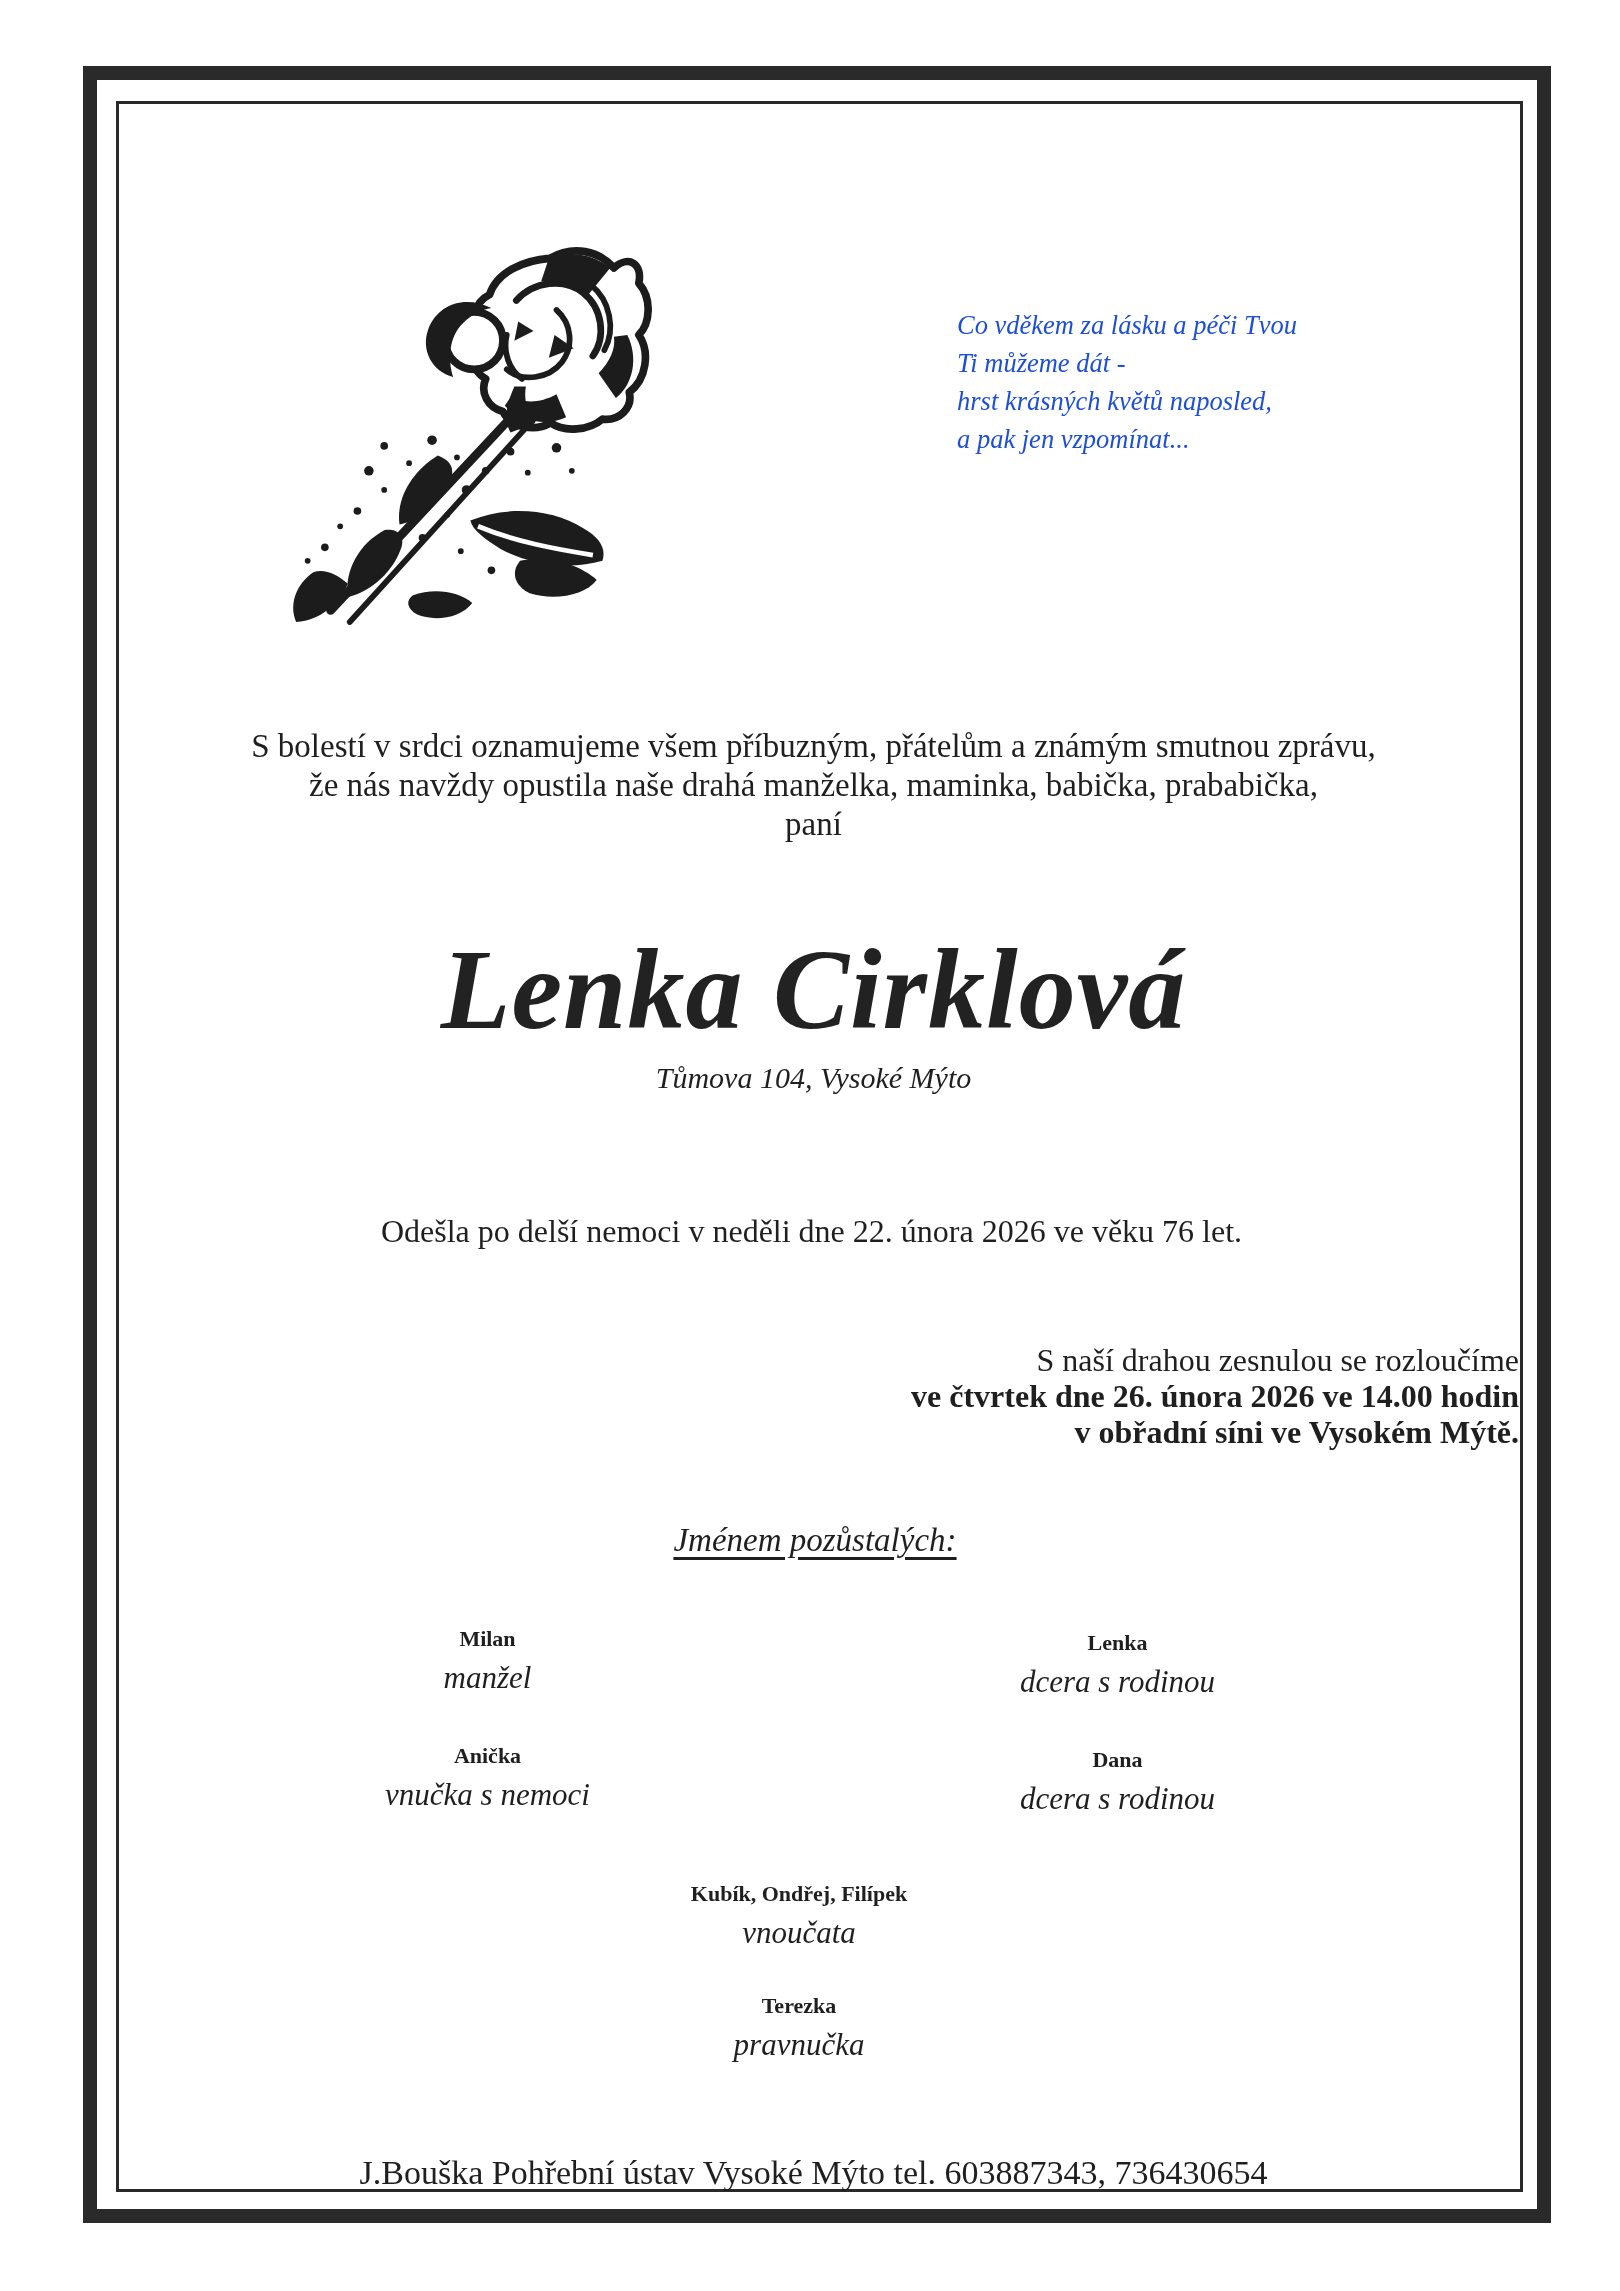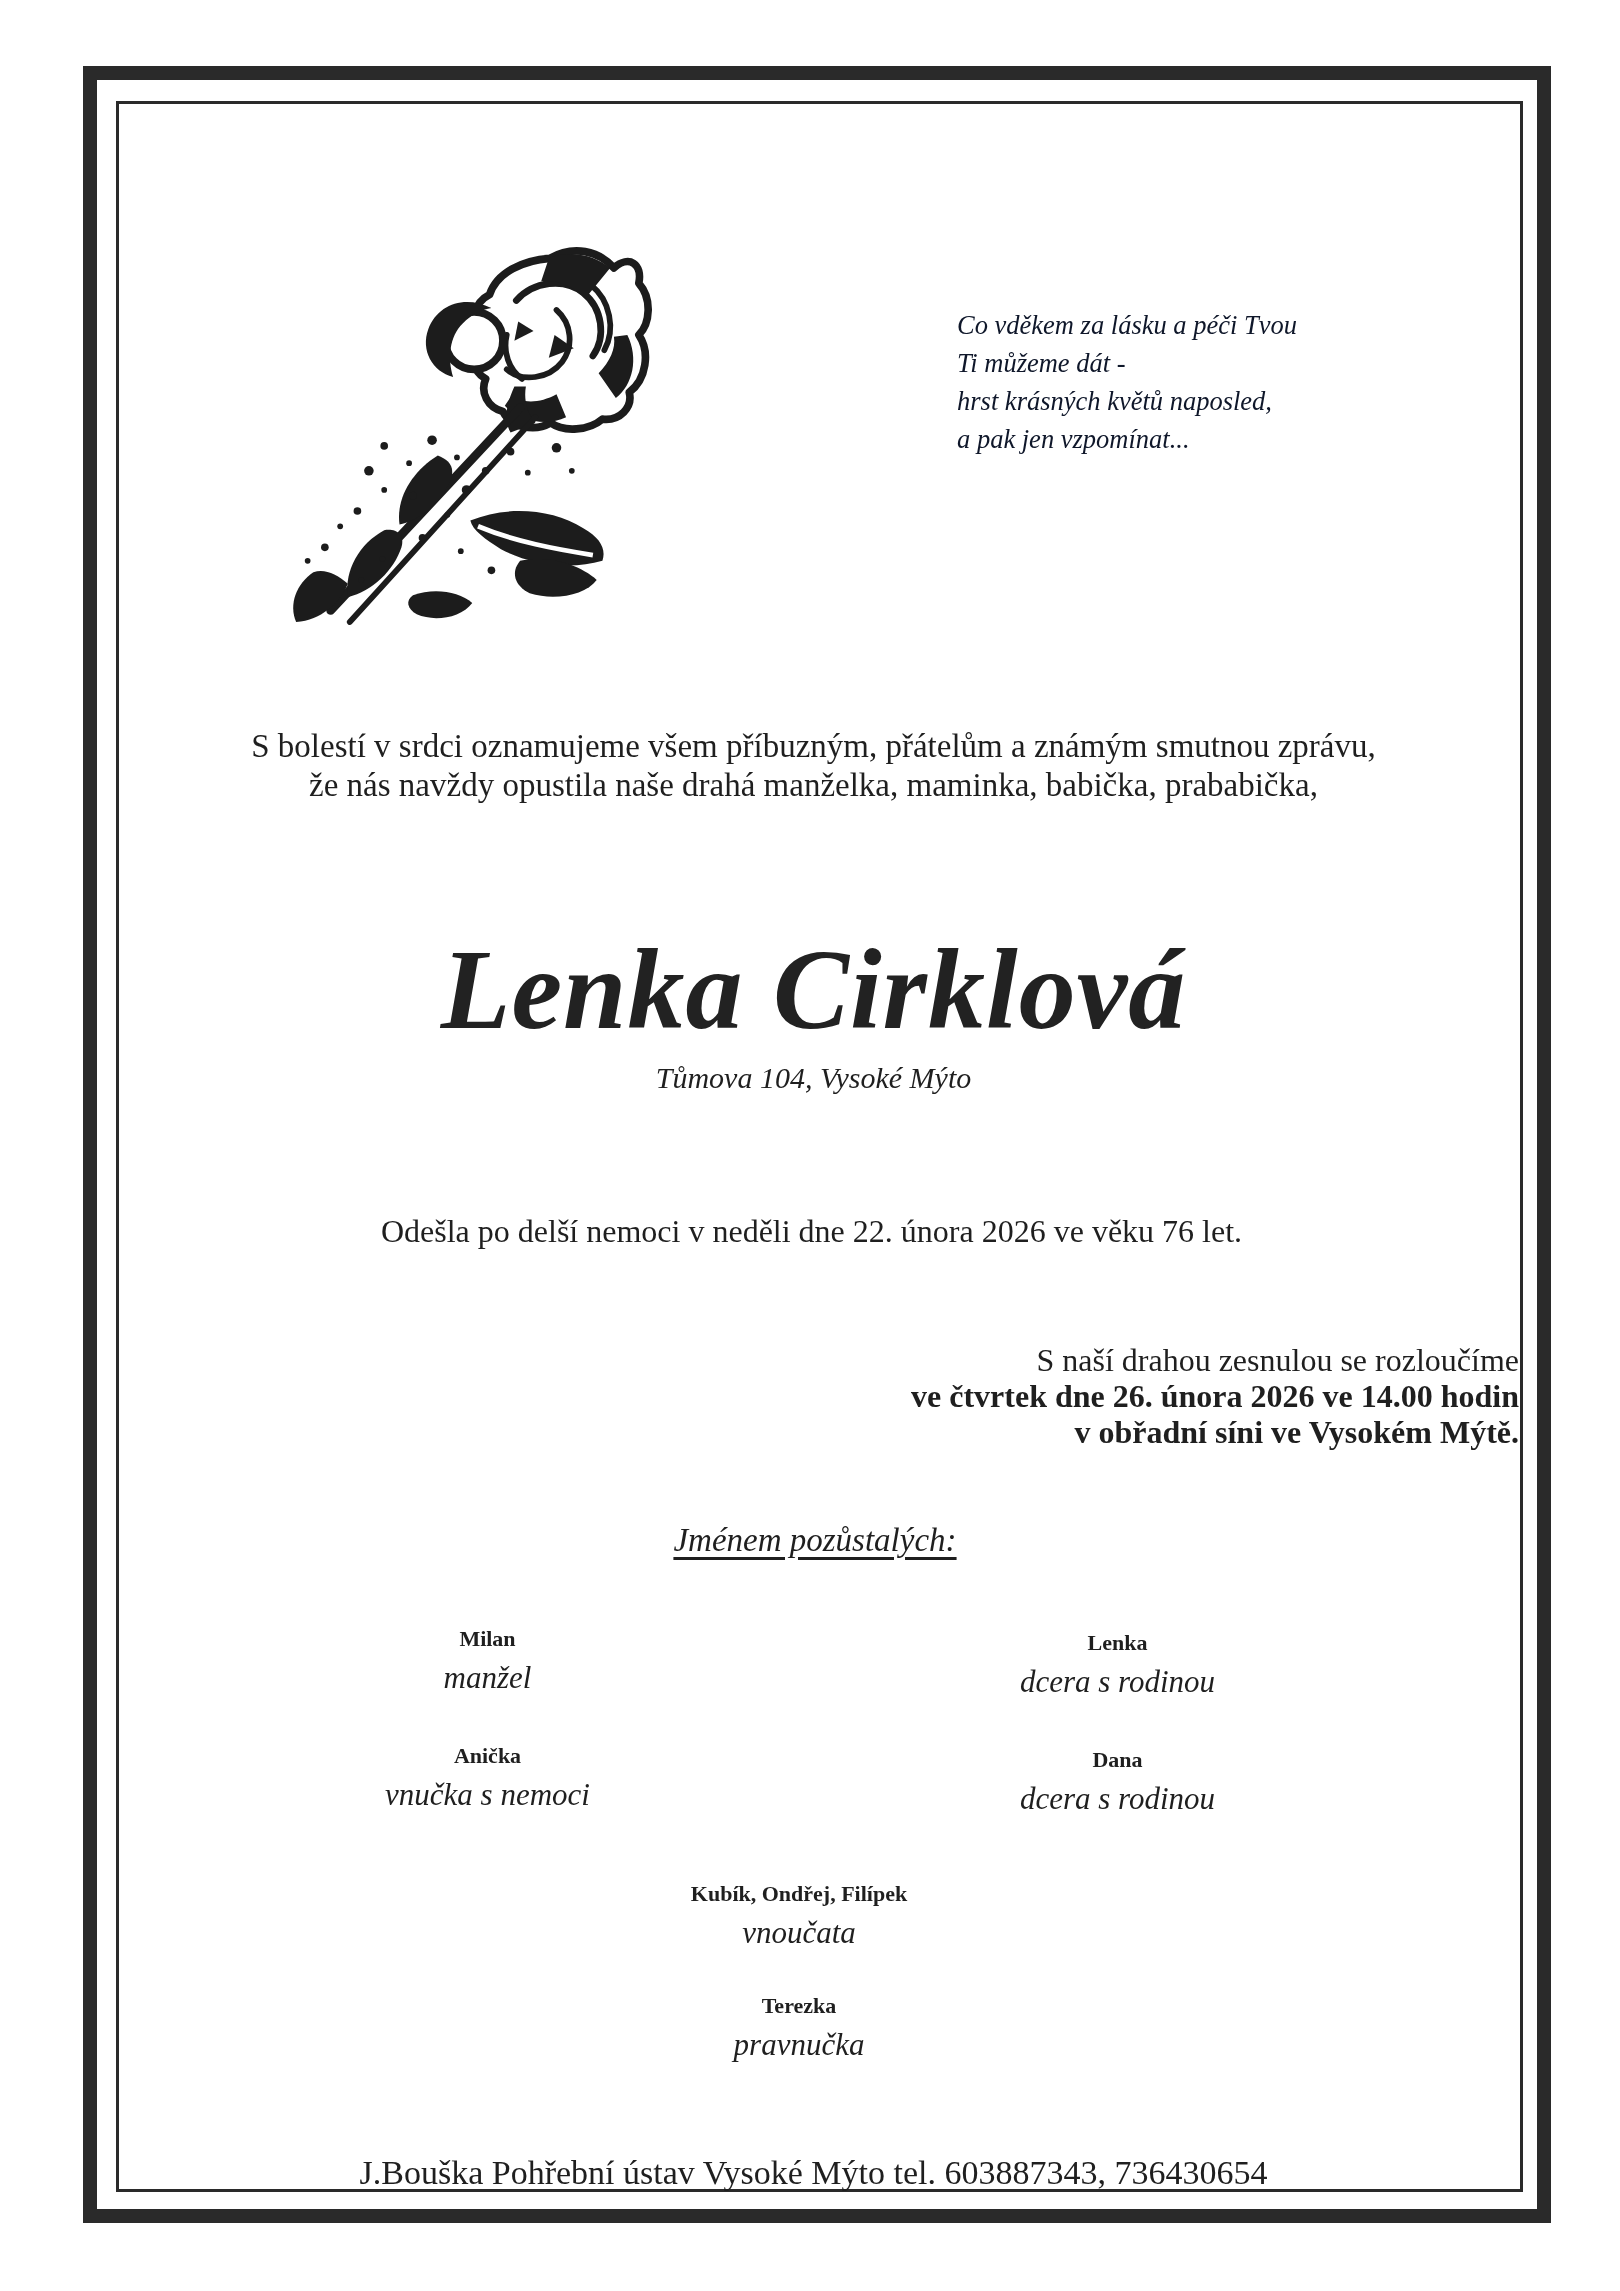--- a/index.html
+++ b/index.html
@@ -17,21 +17,21 @@
     left: 83px; top: 66px; width: 1468px; height: 2157px;
     border: 14.7px solid #2a2a2a; box-sizing: border-box;
   }
   .frame-inner {
     left: 116px; top: 101px; width: 1407px; height: 2091px;
     border: 3.9px solid #2a2a2a; box-sizing: border-box;
   }
   .poem {
     left: 957px; top: 306px; width: 412px;
     font-style: italic; font-size: 26.5px; line-height: 38px;
-    color: #0f172a; text-align: left;
+    color: #1d4ed8; text-align: left;
   }
   .announcement {
     left: 108px; top: 727px; width: 1411px;
     font-size: 33px; line-height: 39px; text-align: center;
   }
   .deceased-name {
     left: 0; top: 929px; width: 1627px; text-align: center;
     font-size: 114px; line-height: 122px;
     font-weight: bold; font-style: italic; letter-spacing: 1px;
     color: #222222;
@@ -145,20 +145,21 @@
   <div class="abs poem">
     <div>Co vděkem za lásku a péči Tvou</div>
     <div>Ti můžeme dát -</div>
     <div>hrst krásných květů naposled,</div>
     <div>a pak jen vzpomínat...</div>
   </div>
 
   <div class="abs announcement">
     <div>S bolestí v srdci oznamujeme všem příbuzným, přátelům a známým smutnou zprávu,</div>
     <div>že nás navždy opustila naše drahá manželka, maminka, babička, prababička,</div>
+    <div>paní</div>
   </div>
 
   <div class="abs deceased-name">Lenka Cirklová</div>
   <div class="abs address">Tůmova 104, Vysoké Mýto</div>
 
   <div class="abs death-line">Odešla po delší nemoci v neděli dne 22. února 2026 ve věku 76 let.</div>
 
   <div class="abs farewell">
     <div>S naší drahou zesnulou se rozloučíme</div>
     <div class="bold-line">ve čtvrtek dne 26. února 2026 ve 14.00 hodin</div>

